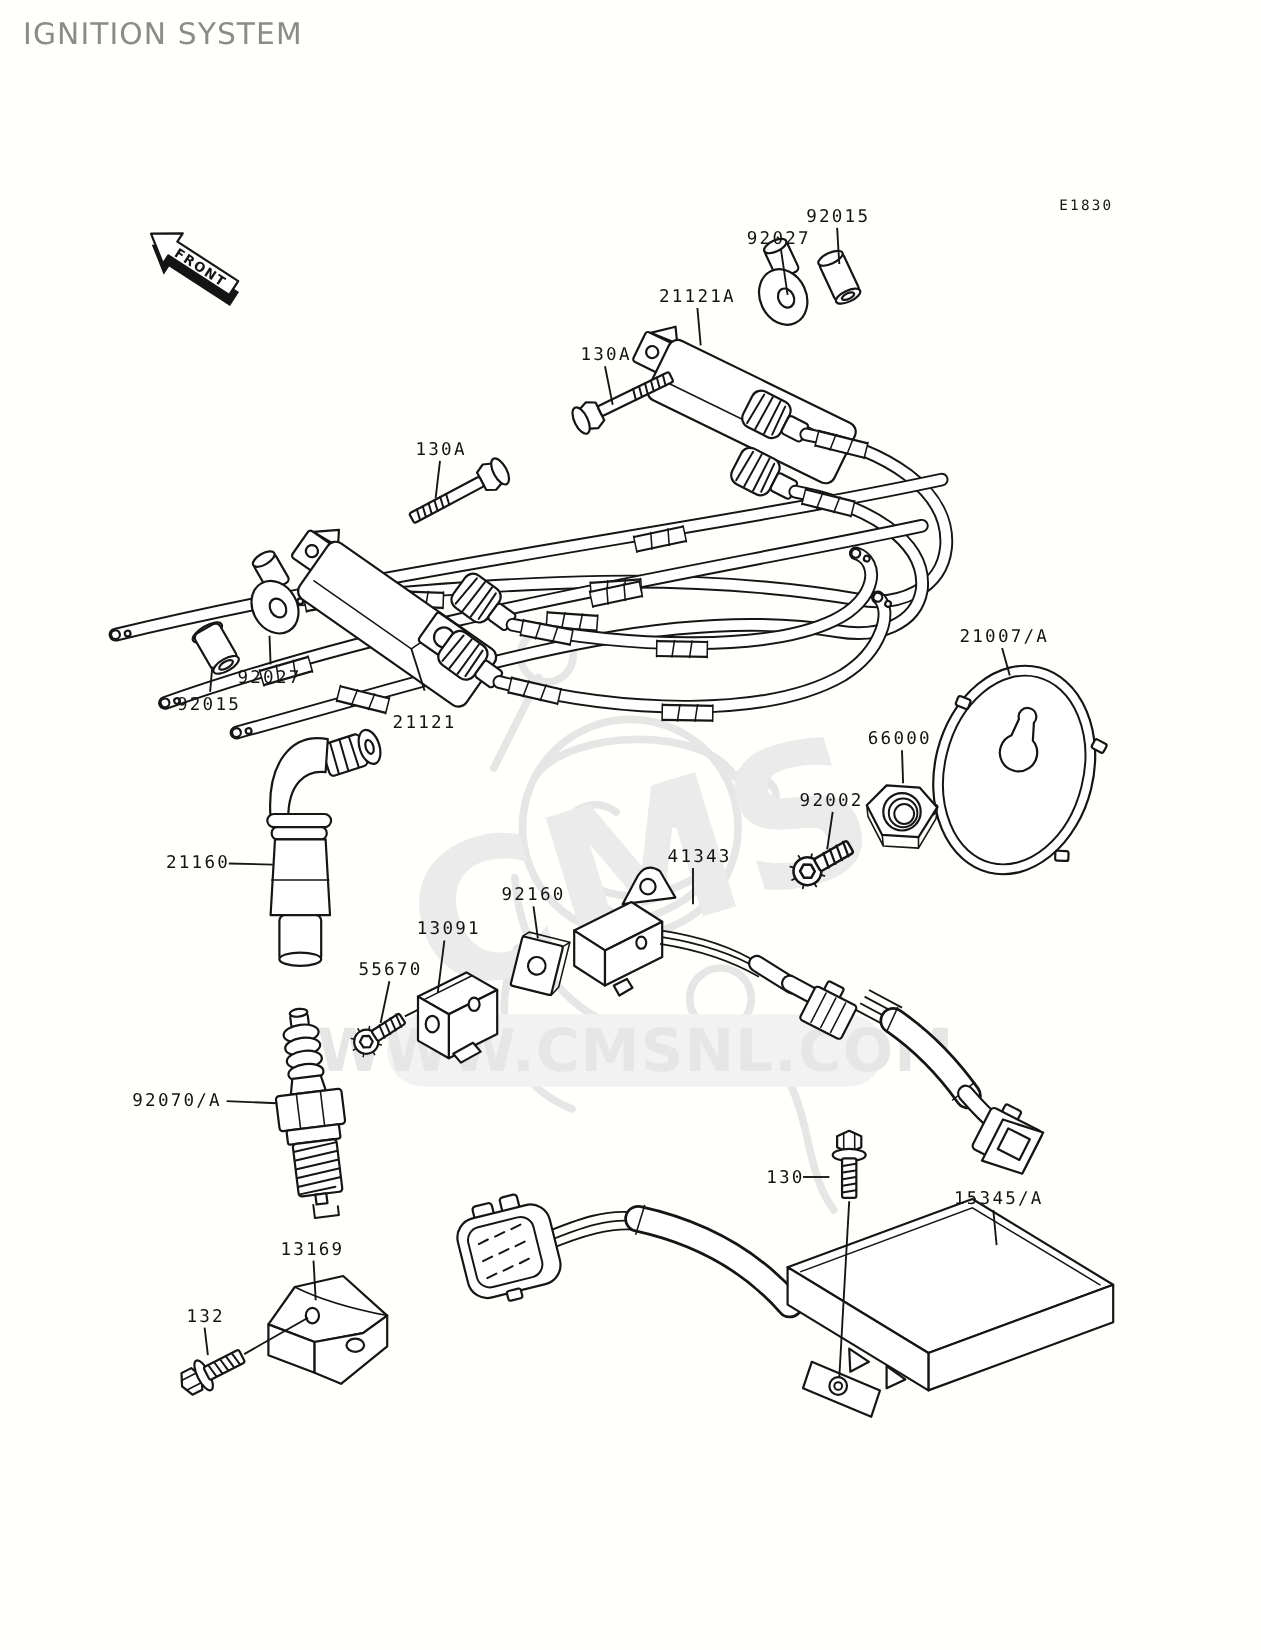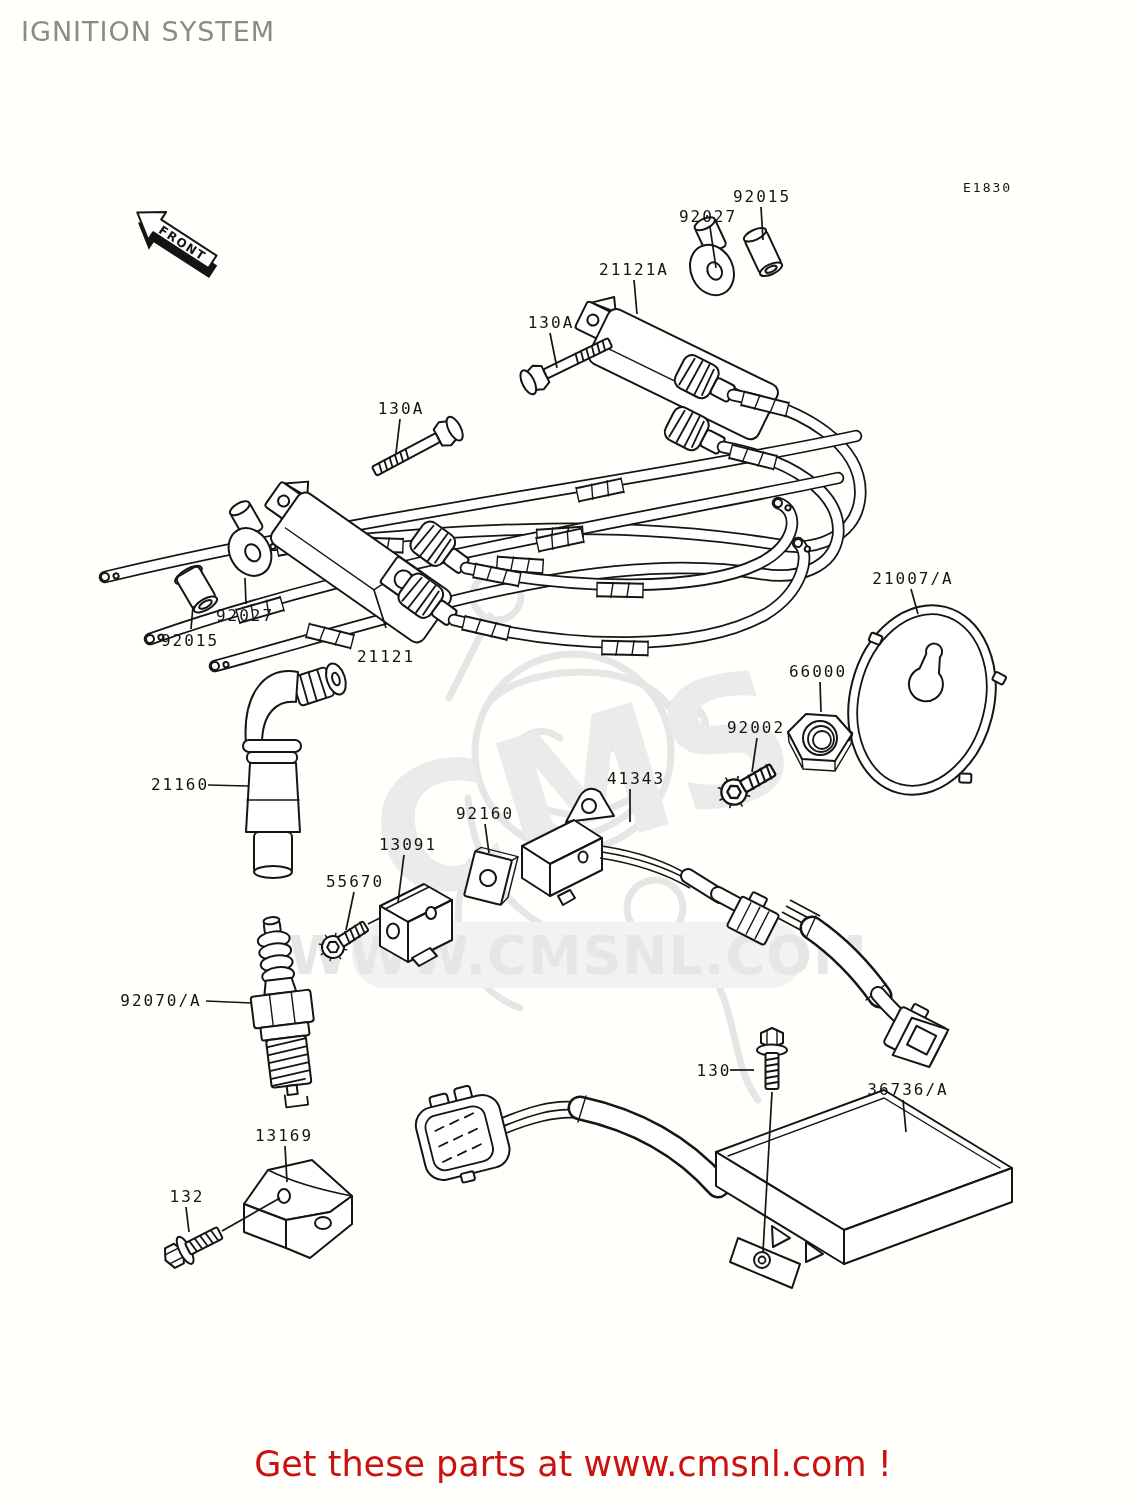--- a/index.html
+++ b/index.html
@@ -53,23 +53,22 @@
 <div class="part-label" style="left:355px;top:881px">55670</div>
 <div class="part-label" style="left:408px;top:844px">13091</div>
 <div class="part-label" style="left:485px;top:813px">92160</div>
 <div class="part-label" style="left:636px;top:778px">41343</div>
 <div class="part-label" style="left:756px;top:727px">92002</div>
 <div class="part-label" style="left:818px;top:671px">66000</div>
 <div class="part-label" style="left:913px;top:578px">21007/A</div>
 <div class="part-label" style="left:284px;top:1135px">13169</div>
 <div class="part-label" style="left:187px;top:1196px">132</div>
 <div class="part-label" style="left:714px;top:1070px">130</div>
-<div class="part-label" style="left:908px;top:1089px">36736/A</div>
-
-<div id="banner">Get these parts at www.cmsnl.com !</div>
+<div class="part-label" style="left:908px;top:1089px">15345/A</div>
+
 
 <svg width="1146" height="1500" viewBox="0 0 1146 1500">
 <defs>
   <g id="band">
     <line class="bo" x1="-23" y1="0" x2="23" y2="0"></line>
     <line class="bi" x1="-23" y1="0" x2="23" y2="0"></line>
     <line class="thin" x1="-23" y1="-7.5" x2="-23" y2="7.5"></line>
     <line class="thin" x1="23" y1="-7.5" x2="23" y2="7.5"></line>
     <line class="thin" x1="-7" y1="-7.5" x2="-9" y2="7.5"></line>
     <line class="thin" x1="9" y1="-7.5" x2="7" y2="7.5"></line>

